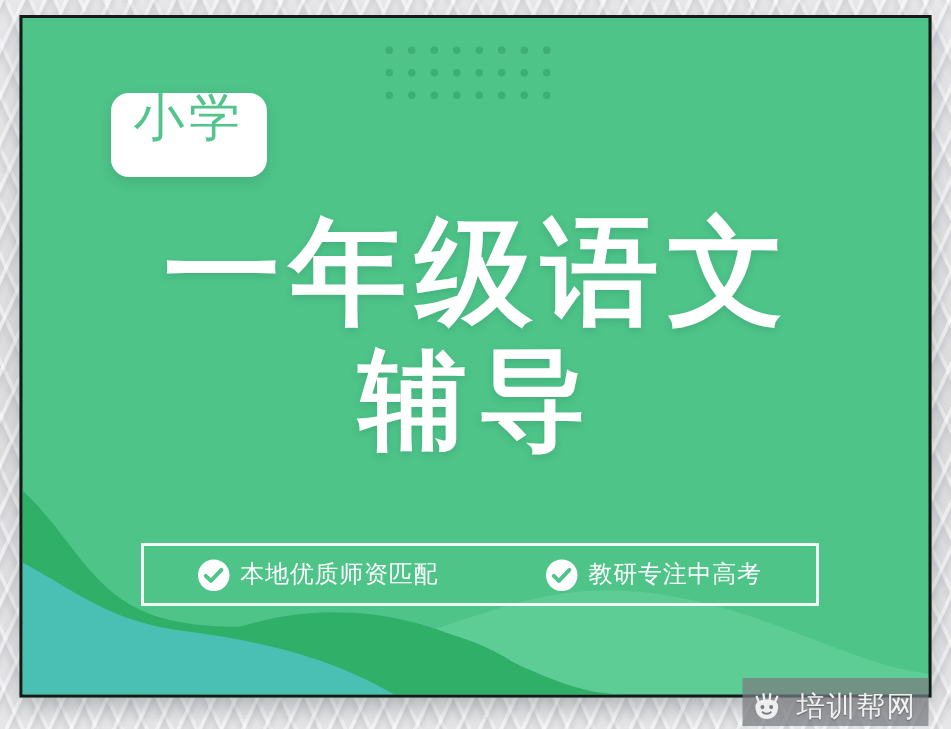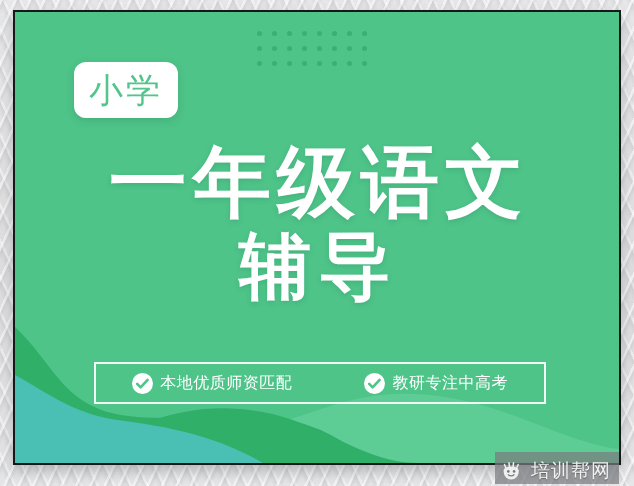--- a/index.html
+++ b/index.html
@@ -56,21 +56,20 @@
   
   #grade-badge {
     position: absolute;
     left: 59px;
     top: 50px;
     width: 104px;
     height: 56px;
     background: #ffffff;
     border-radius: 12px;
     display: flex;
-    align-items: center;
     justify-content: center;
     box-shadow: 0 3px 8px rgba(30,90,60,0.18);
   }
   #grade-badge .badge-text {
     color: #52c48c;
     font-size: 34px;
     font-weight: 400;
     letter-spacing: 3px;
     line-height: 1;
     font-family: "DejaVu Sans", "Liberation Sans", sans-serif;

